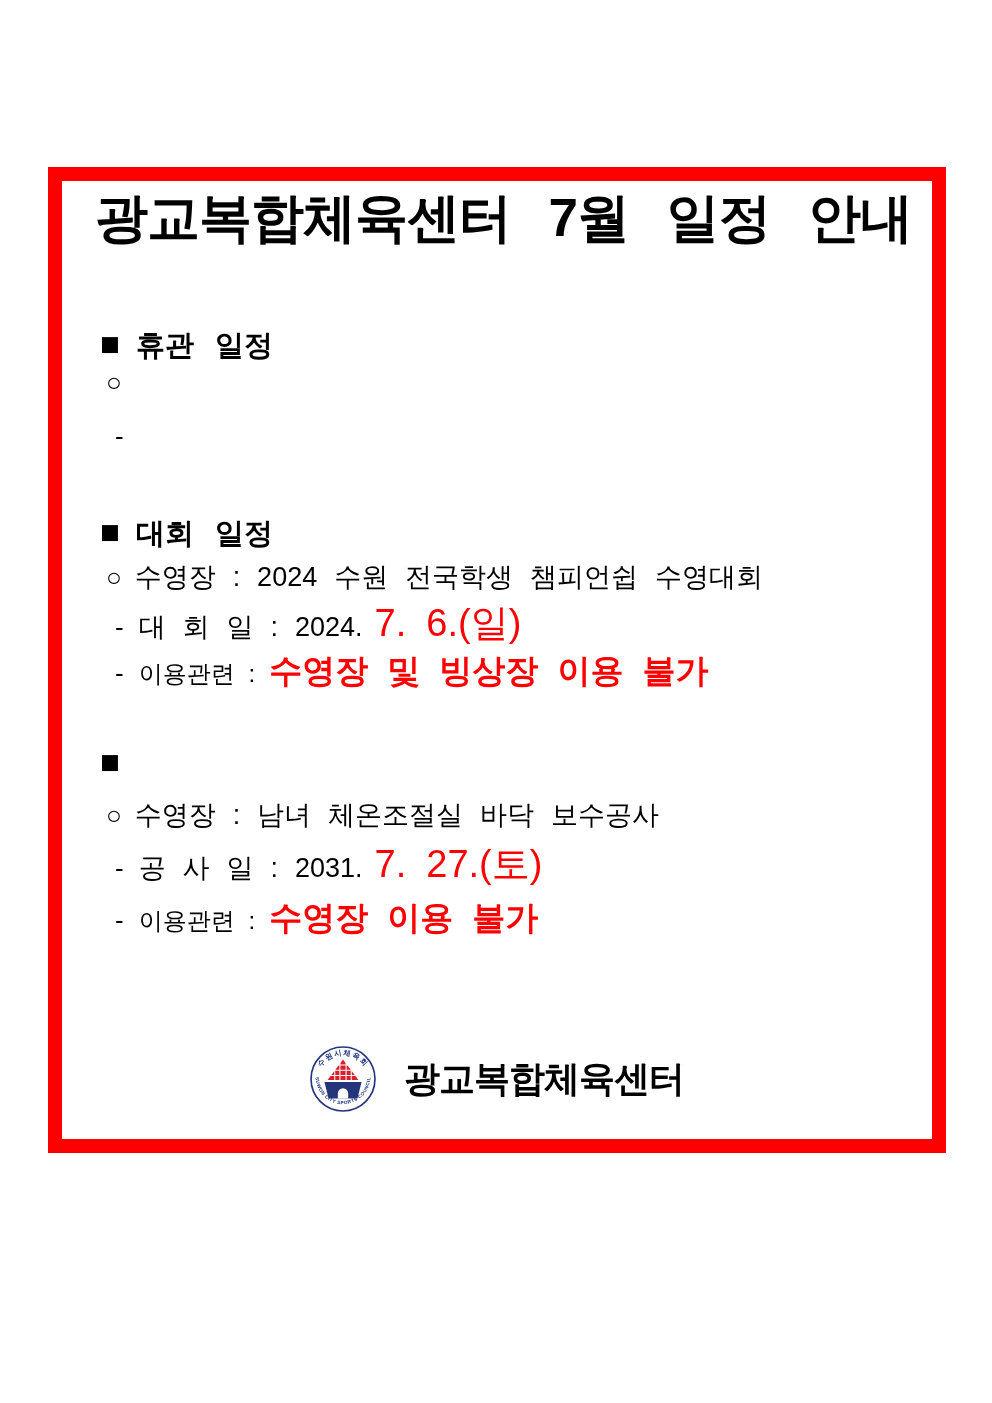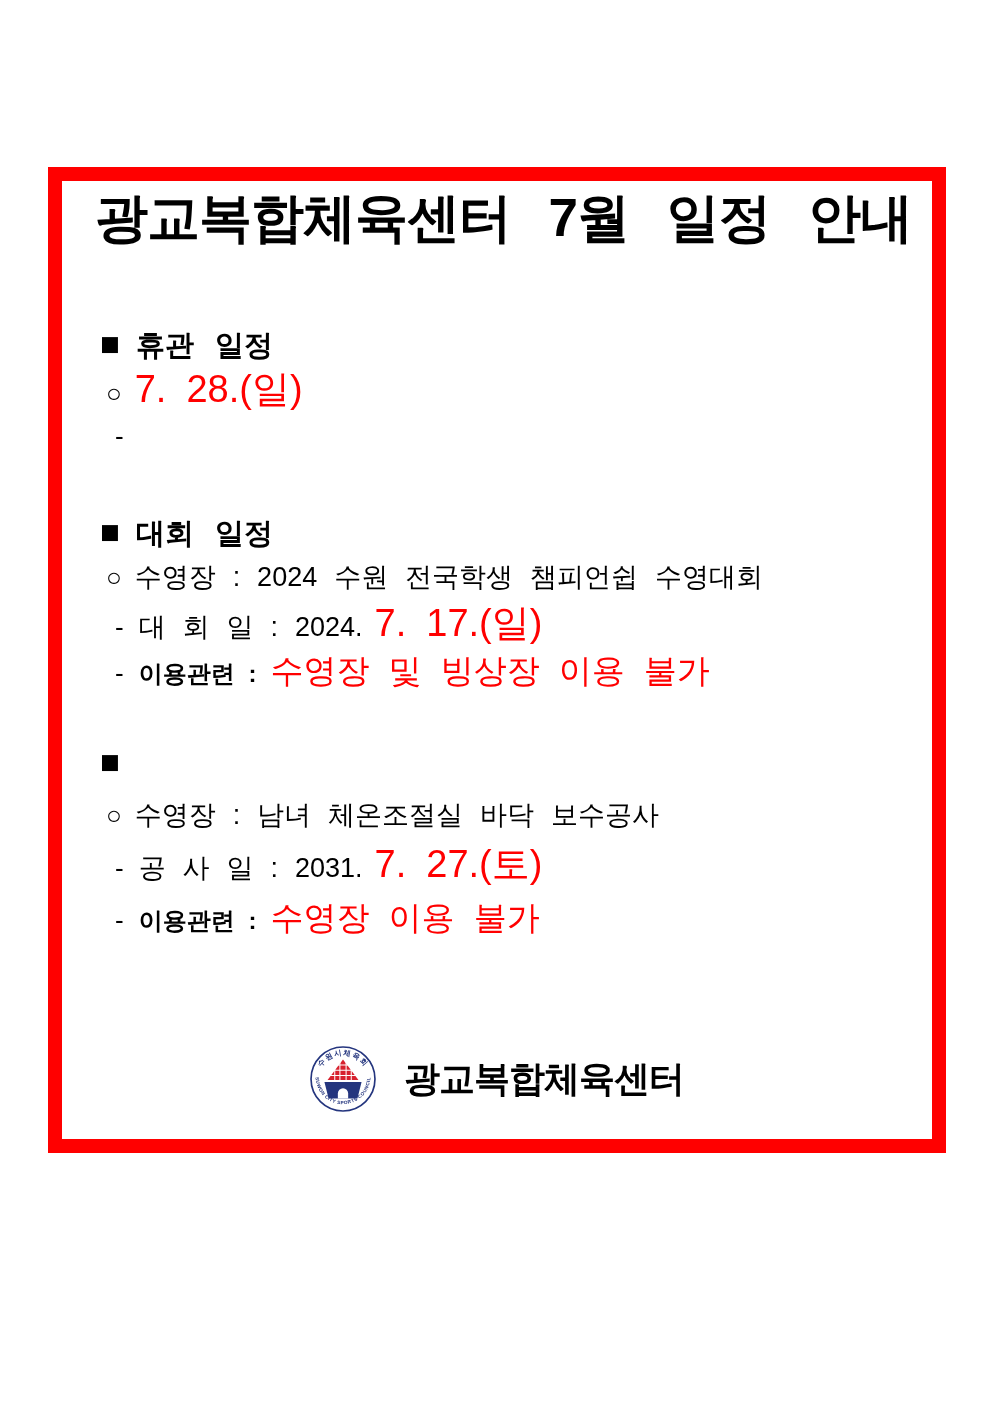--- a/index.html
+++ b/index.html
@@ -57,25 +57,25 @@
   .sub-line .dash { font-size: 26px; margin-right: 15px; }
 
   .date-line .black-part { font-size: 27px; word-spacing: 0.35em; margin-right: 12px; }
   .red-date {
     color: var(--accent-red);
     font-size: 38px;
     font-weight: 500;
     word-spacing: 0.25em;
   }
 
-  .label-line .label { font-size: 24px; word-spacing: 0.3em; margin-right: 14px; font-weight: bold; }
+  .label-line .label { font-size: 24px; word-spacing: 0.3em; margin-right: 14px; }
   .red-bold {
     color: var(--accent-red);
     font-size: 33px;
-    font-weight: 400;
+    font-weight: 700;
     word-spacing: 0.3em;
   }
 
   .footer-row {
     position: absolute;
     left: 0; right: 0; top: 865px;
     display: flex;
     align-items: center;
     justify-content: center;
     gap: 28px;
@@ -95,38 +95,37 @@
   <div class="notice-box">
 
     <h1 class="title">광교복합체육센터 7월 일정 안내</h1>
 
     <div class="row heading" style="left:38px; top:143px;">
       <span class="sq">■</span>
       <span>휴관 일정</span>
     </div>
     <div class="row body-line date-line" style="left:44px; top:186px;">
       <span class="circ">○</span>
-      <span class="red-date">7. 28.(일)</span>
     </div>
     <div class="row sub-line" style="left:53px; top:240px;">
       <span class="dash">-</span>
     </div>
 
     <div class="row heading" style="left:38px; top:331px;">
       <span class="sq">■</span>
       <span>대회 일정</span>
     </div>
     <div class="row body-line" style="left:44px; top:380px;">
       <span class="circ">○</span>
       <span>수영장 : 2024 수원 전국학생 챔피언쉽 수영대회</span>
     </div>
     <div class="row sub-line date-line" style="left:53px; top:420px;">
       <span class="dash">-</span>
       <span class="black-part">대 회 일 : 2024.</span>
-      <span class="red-date">7. 17.(일)</span>
+      <span class="red-date">7. 6.(일)</span>
     </div>
     <div class="row sub-line label-line" style="left:53px; top:470px;">
       <span class="dash">-</span>
       <span class="label">이용관련 :</span>
       <span class="red-bold">수영장 및 빙상장 이용 불가</span>
     </div>
 
     <div class="row heading" style="left:38px; top:561px;">
       <span class="sq">■</span>
     </div>

